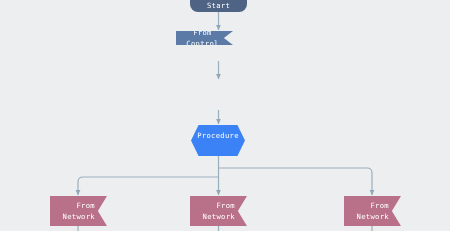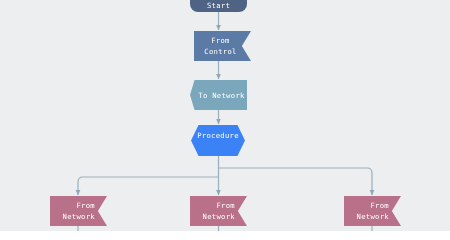--- a/index.html
+++ b/index.html
@@ -49,24 +49,24 @@
     left: 190px;
     top: -16px;
     width: 57px;
     height: 28px;
     background: #4f6484;
     border-radius: 8px;
     align-items: flex-end;
     padding-bottom: 1px;
   }
   .n-fromcontrol {
-    left: 194px;
+    left: 176px;
     top: 31px;
     width: 57px;
-    height: 30px;
+    height: 14px;
     background: #5b7ba6;
     -webkit-clip-path: polygon(0 0, 100% 0, 84% 50%, 100% 100%, 0 100%);
     clip-path: polygon(0 0, 100% 0, 84% 50%, 100% 100%, 0 100%);
     padding-right: 12px;
     justify-content: flex-end;
   }
   
   .n-tonetwork {
     left: 190px;
     top: 80px;
@@ -140,23 +140,20 @@
   </svg>
 
   <div class="node n-start">
     <span class="node-label">Start</span>
   </div>
 
   <div class="node n-fromcontrol">
     <span class="node-label">From Control</span>
   </div>
 
-  <div class="node n-tonetwork">
-    <span class="node-label">To Network</span>
-  </div>
 
   <div class="node n-procedure">
     <span class="node-label">Procedure</span>
   </div>
 
   <div class="node n-fromnetwork n-fn-left">
     <span class="node-label">From Network</span>
   </div>
 
   <div class="node n-fromnetwork n-fn-center">

